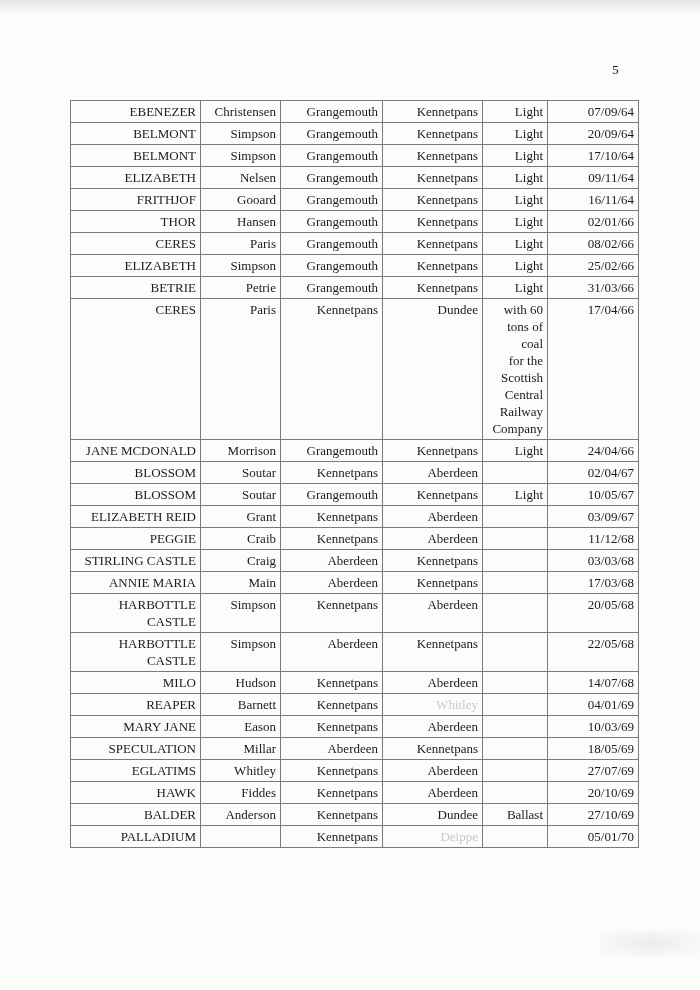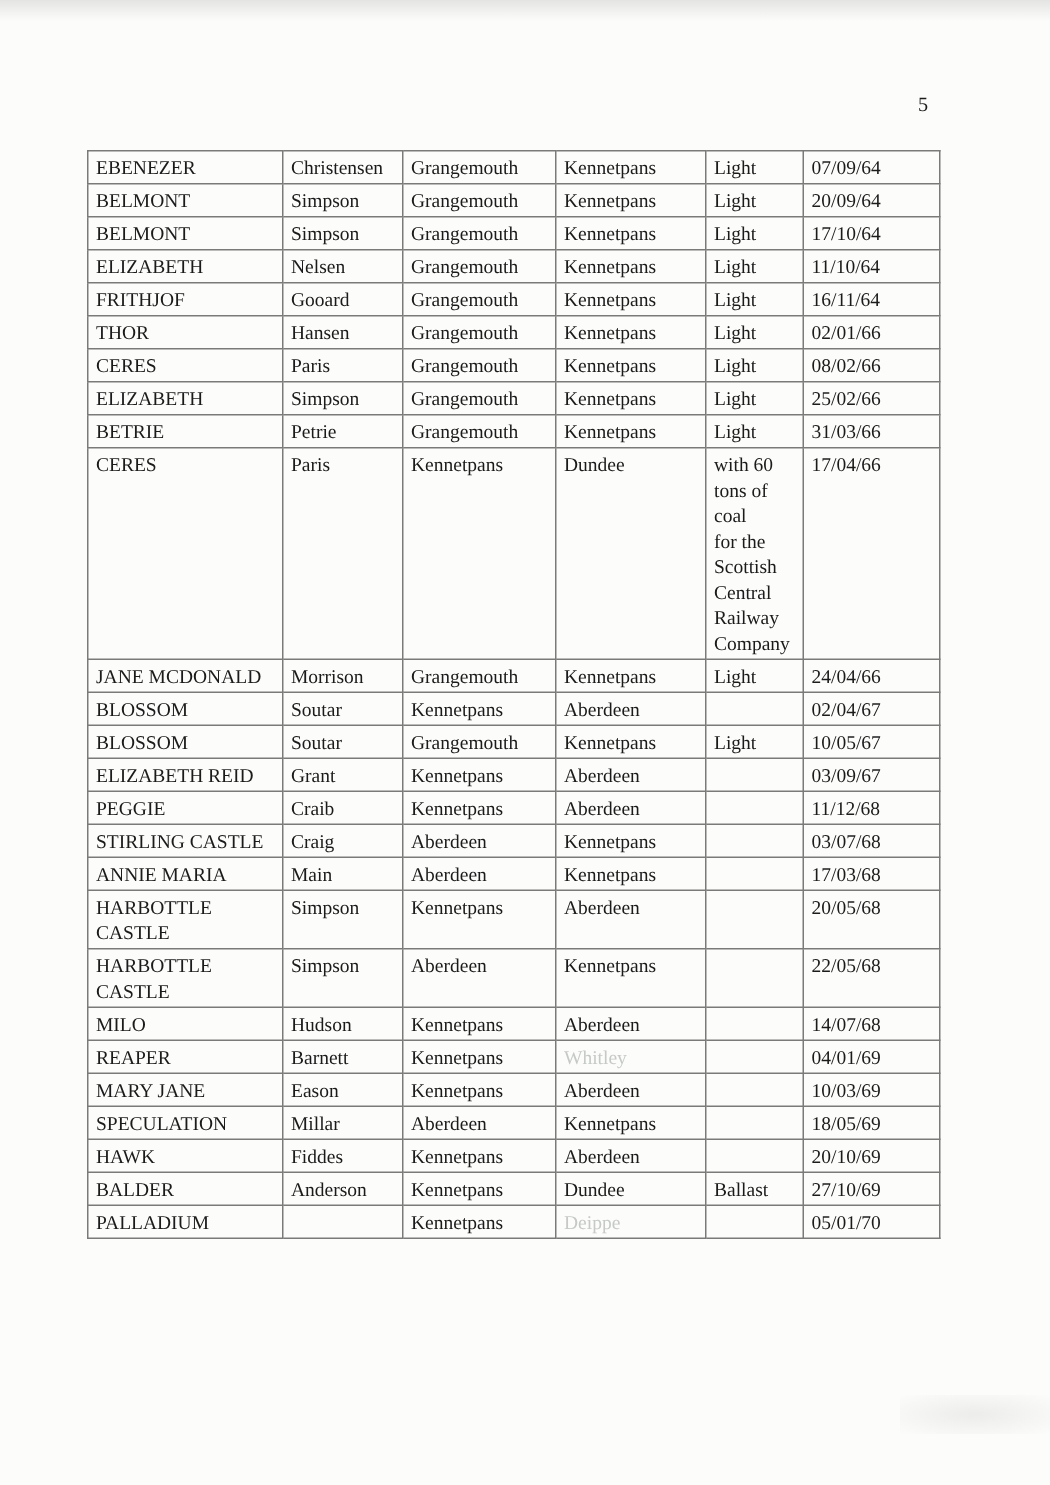--- a/index.html
+++ b/index.html
@@ -25,25 +25,26 @@
     pointer-events: none;
   }
   .page-number {
     position: absolute;
     top: 62px;
     left: 612px;
     font-size: 13.5px;
   }
   table.log {
     position: absolute;
-    left: 58px;
+    left: 70px;
     top: 100px;
     width: 568px;
     border-collapse: collapse;
     table-layout: fixed;
+    text-align: right;
   }
   table.log col.c1 { width: 130px; }
   table.log col.c2 { width: 80px; }
   table.log col.c3 { width: 102px; }
   table.log col.c4 { width: 100px; }
   table.log col.c5 { width: 65px; }
   table.log col.c6 { width: 91px; }
   table.log td {
     border: 1px solid var(--line, #7a7a78);
     font-size: 13px;
@@ -99,21 +100,21 @@
           <td>Kennetpans</td>
           <td>Light</td>
           <td>17/10/64</td>
         </tr>
         <tr>
           <td>ELIZABETH</td>
           <td>Nelsen</td>
           <td>Grangemouth</td>
           <td>Kennetpans</td>
           <td>Light</td>
-          <td>11/10/64</td>
+          <td>09/11/64</td>
         </tr>
         <tr>
           <td>FRITHJOF</td>
           <td>Gooard</td>
           <td>Grangemouth</td>
           <td>Kennetpans</td>
           <td>Light</td>
           <td>16/11/64</td>
         </tr>
         <tr>
@@ -201,21 +202,21 @@
           <td>Aberdeen</td>
           <td></td>
           <td>11/12/68</td>
         </tr>
         <tr>
           <td>STIRLING CASTLE</td>
           <td>Craig</td>
           <td>Aberdeen</td>
           <td>Kennetpans</td>
           <td></td>
-          <td>03/07/68</td>
+          <td>03/03/68</td>
         </tr>
         <tr>
           <td>ANNIE MARIA</td>
           <td>Main</td>
           <td>Aberdeen</td>
           <td>Kennetpans</td>
           <td></td>
           <td>17/03/68</td>
         </tr>
         <tr>
@@ -258,20 +259,28 @@
           <td></td>
           <td>10/03/69</td>
         </tr>
         <tr>
           <td>SPECULATION</td>
           <td>Millar</td>
           <td>Aberdeen</td>
           <td>Kennetpans</td>
           <td></td>
           <td>18/05/69</td>
+        </tr>
+        <tr>
+          <td>EGLATIMS</td>
+          <td>Whitley</td>
+          <td>Kennetpans</td>
+          <td>Aberdeen</td>
+          <td></td>
+          <td>27/07/69</td>
         </tr>
         <tr>
           <td>HAWK</td>
           <td>Fiddes</td>
           <td>Kennetpans</td>
           <td>Aberdeen</td>
           <td></td>
           <td>20/10/69</td>
         </tr>
         <tr>

